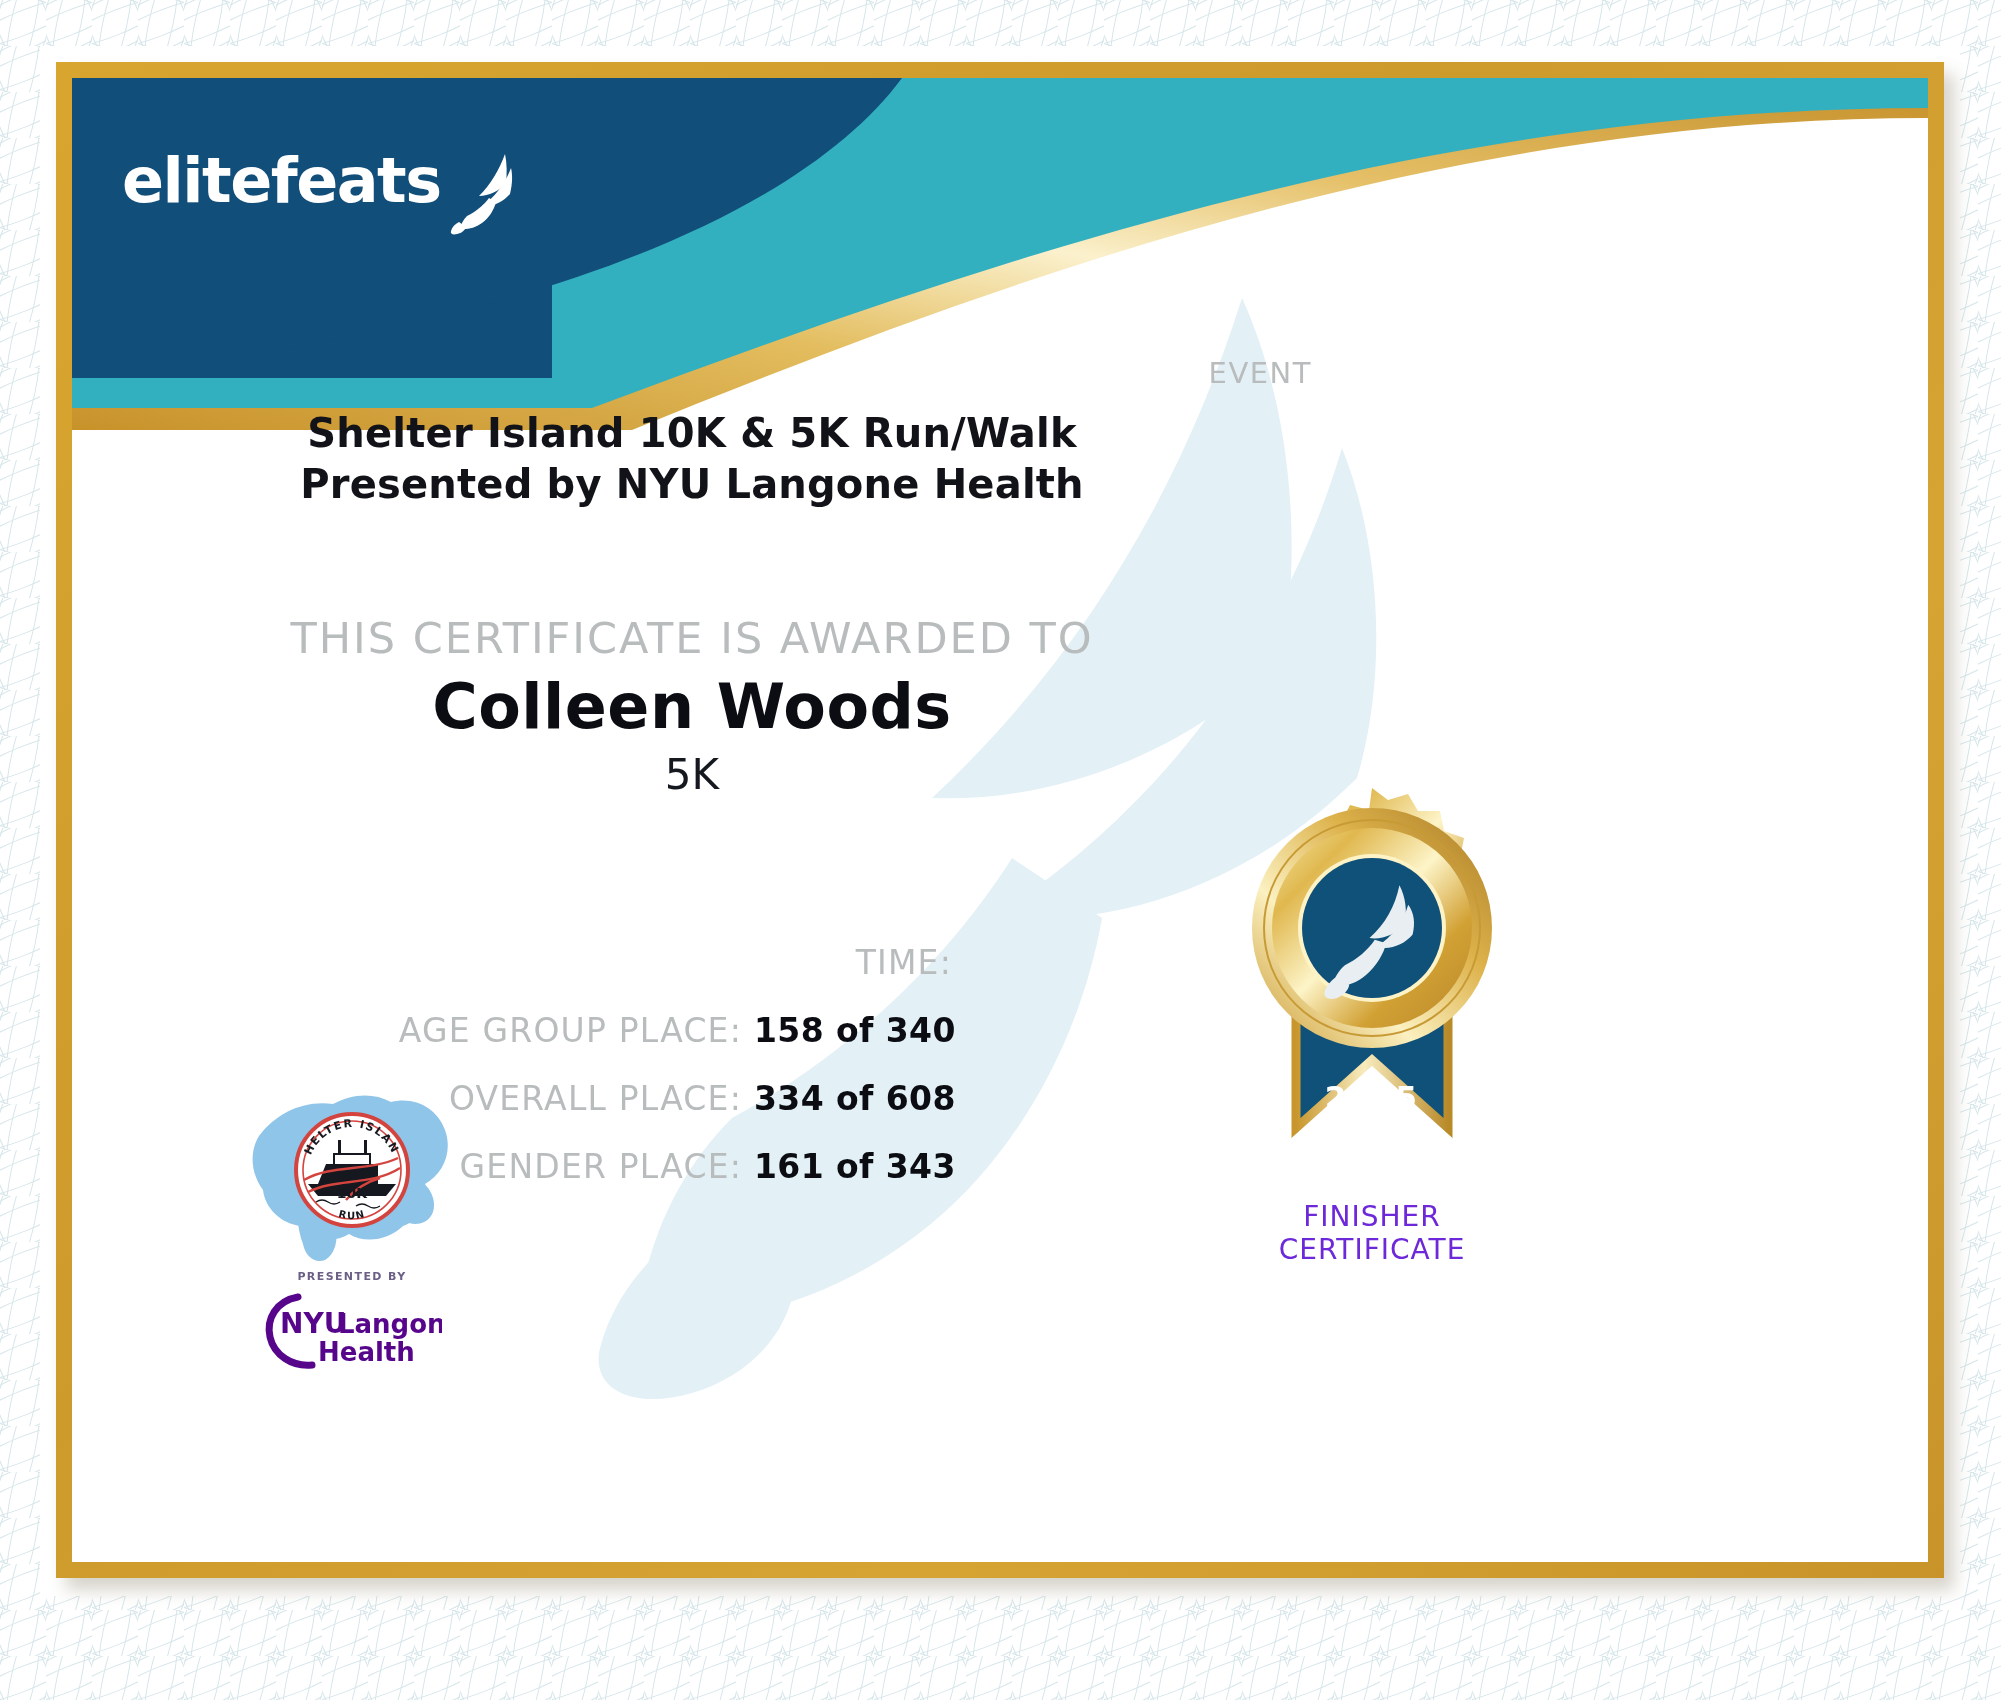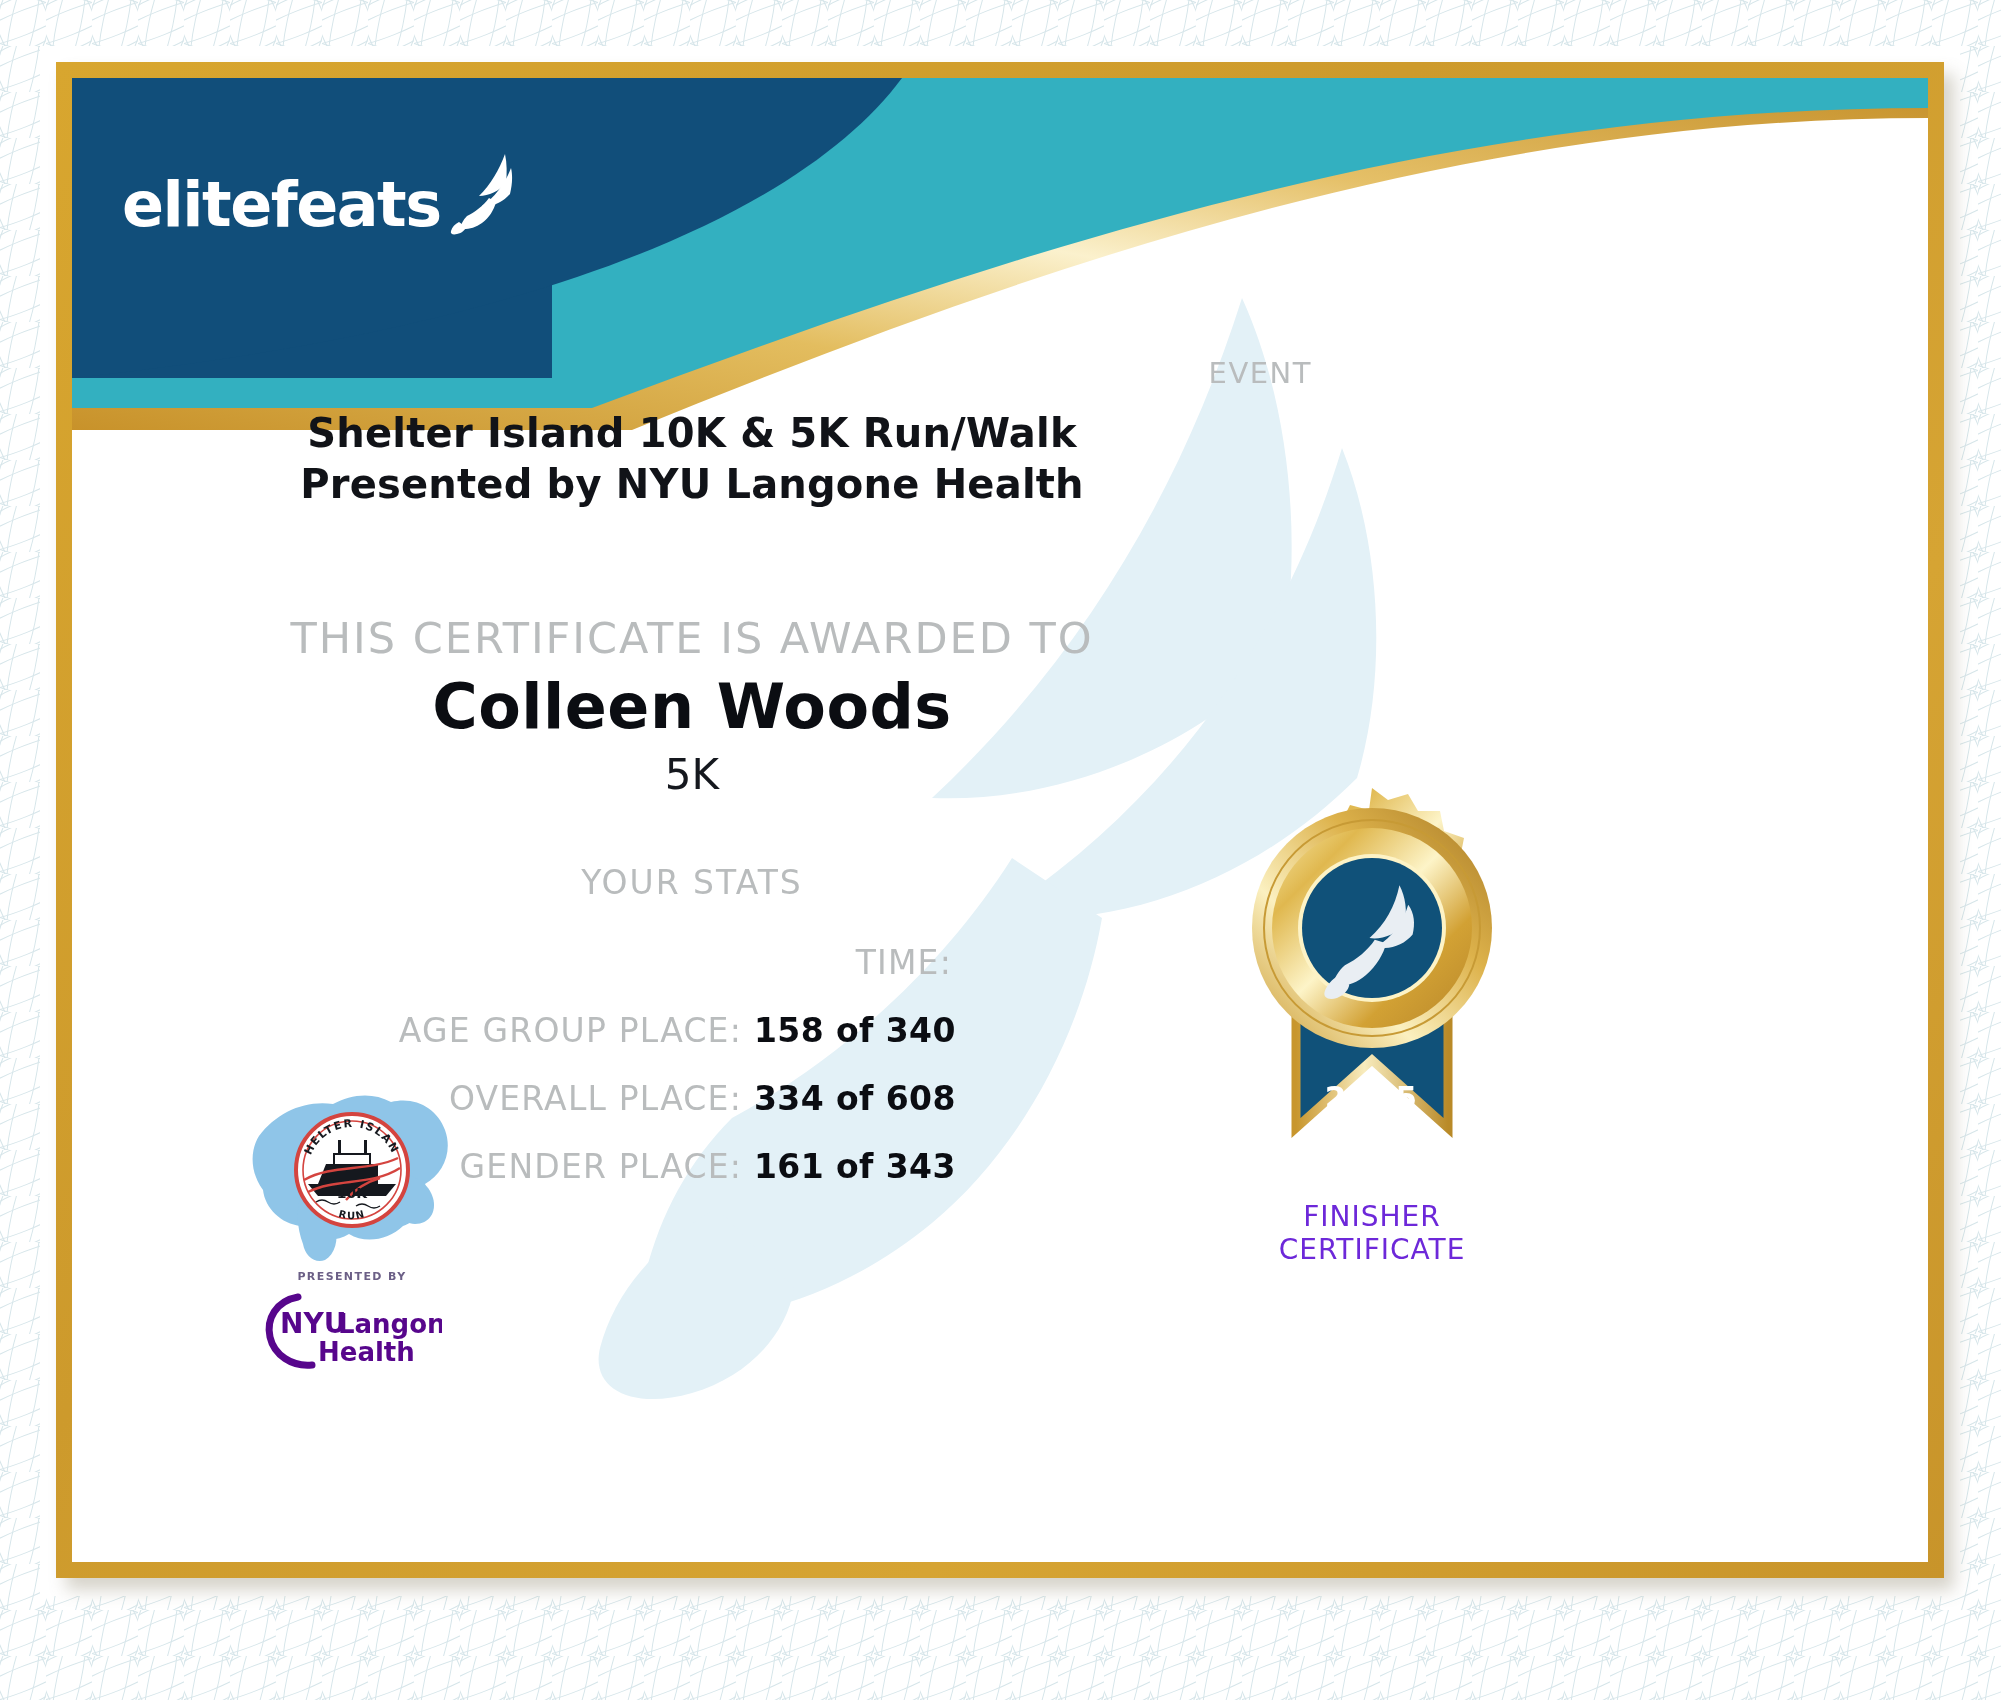--- a/index.html
+++ b/index.html
@@ -57,21 +57,21 @@
     width: 1856px;
     height: 380px;
     overflow: hidden;
   }
 
   .brand-wrap {
     position: absolute;
     left: 50px;
     top: 72px;
     display: flex;
-    align-items: flex-end;
+    align-items: flex-start;
     gap: 4px;
     z-index: 5;
   }
   .brand-word {
     font-family: "DejaVu Sans", sans-serif;
     font-size: 62px;
     font-weight: 700;
     letter-spacing: -1.5px;
     color: #ffffff;
     line-height: 1;
@@ -313,21 +313,20 @@
           <div>Shelter Island 10K &amp; 5K Run/Walk</div>
           <div>Presented by NYU Langone Health</div>
         </div>
 
         <div id="awarded-label" class="label-muted">THIS CERTIFICATE IS AWARDED TO</div>
 
         <div id="recipient-name">Colleen Woods</div>
 
         <div id="distance">5K</div>
 
-        <div id="stats-label" class="label-muted">YOUR STATS</div>
 
         <div id="stats-table">
           <div class="stat-row">
             <span class="stat-key">TIME:</span>
           </div>
           <div class="stat-row">
             <span class="stat-key">AGE GROUP PLACE:</span>
             <span class="stat-val">158 of 340</span>
           </div>
           <div class="stat-row">

